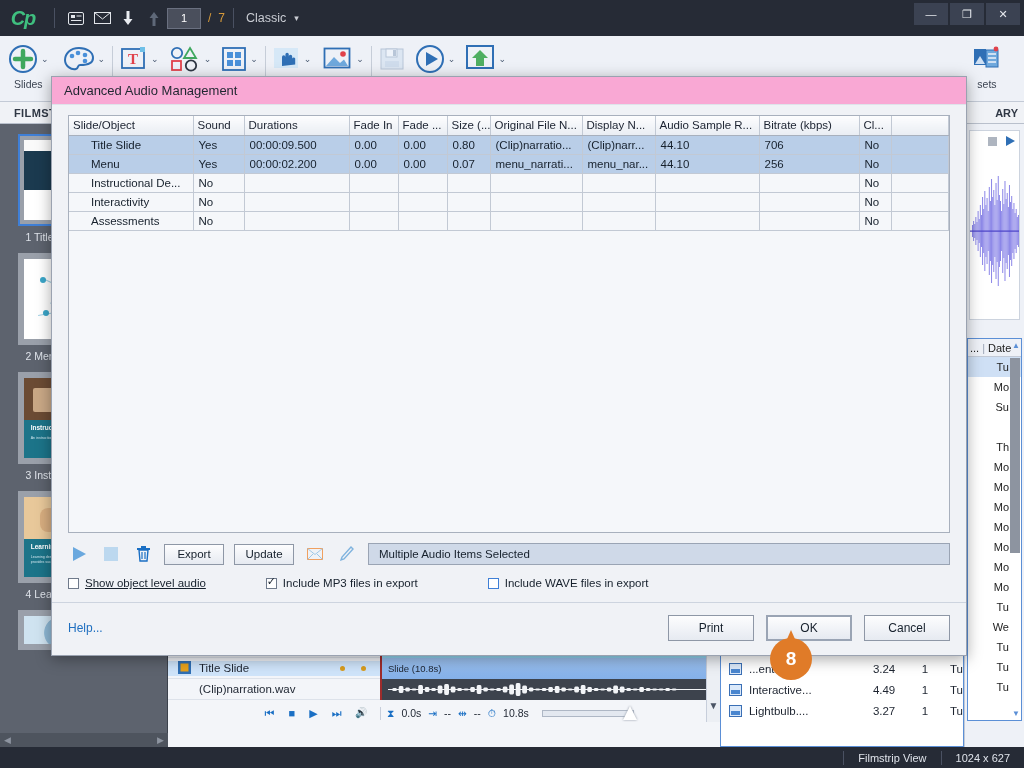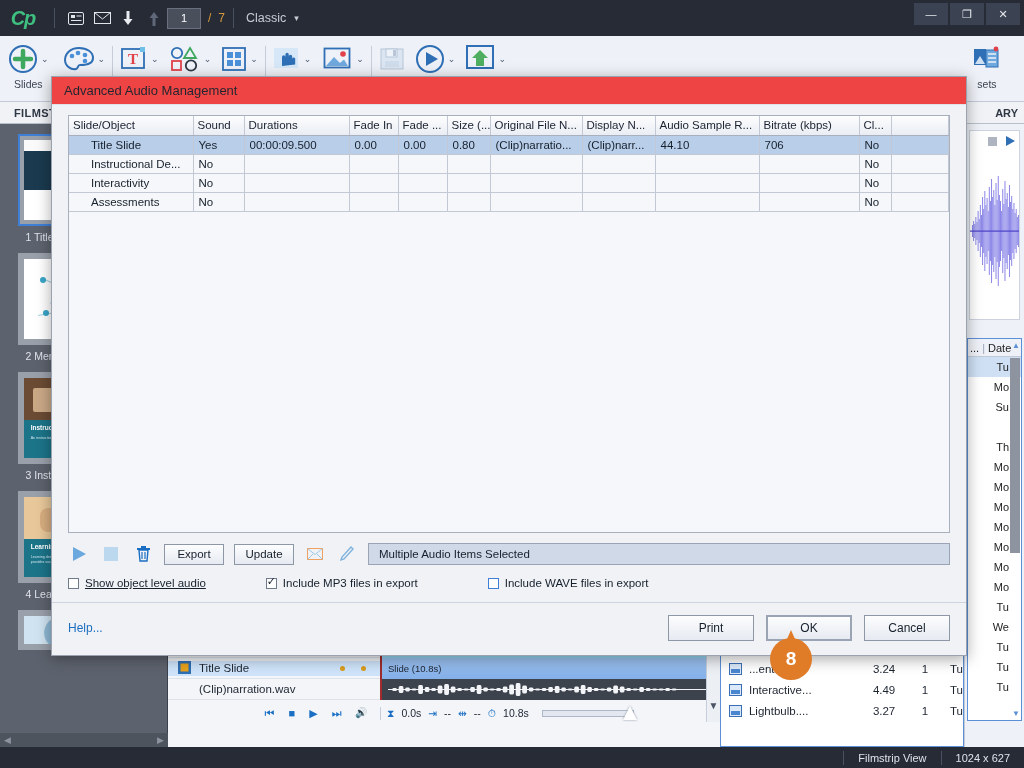--- a/index.html
+++ b/index.html
@@ -167,21 +167,21 @@
      background:#262b36; color:#dfe3ea; font-size:11px;
      display:flex; align-items:center; justify-content:flex-end; }
   #statusbar .sb{ padding:0 14px; border-left:1px solid #4a5162; line-height:14px;}
 
   
   #dlg{
     position:absolute; left:51px; top:76px; width:916px; height:580px;
     background:#f0f2f6; border:1px solid #9aa2b0;
     box-shadow:0 3px 14px rgba(0,0,0,.35);
   }
-  #dlg-title{ height:28px; background:#ef4444; border-bottom:1px solid #dfe3ea;
+  #dlg-title{ height:28px; background:#f9a8d4; border-bottom:1px solid #dfe3ea;
      display:flex; align-items:center; padding-left:12px;
      font-size:13px; color:#1f2630; }
   #dlg-body{ position:absolute; left:0; top:28px; right:0; bottom:0;
      background:#f0f2f6; padding:10px 16px 0 16px;}
 
   
   #grid{ border:1px solid #a8b0bd; background:#f5f7fa; height:418px; overflow:hidden;}
   table{ border-collapse:collapse; width:100%; table-layout:fixed; }
   thead th{
     background:linear-gradient(#fdfdfe,#e9edf3);
@@ -815,20 +815,34 @@
               <td>0.00</td>
               <td>0.00</td>
               <td>0.80</td>
               <td>(Clip)narratio...</td>
               <td>(Clip)narr...</td>
               <td>44.10</td>
               <td>706</td>
               <td>No</td>
               <td></td>
             </tr>
+            <tr class="sel">
+              <td>Menu</td>
+              <td>Yes</td>
+              <td>00:00:02.200</td>
+              <td>0.00</td>
+              <td>0.00</td>
+              <td>0.07</td>
+              <td>menu_narrati...</td>
+              <td>menu_nar...</td>
+              <td>44.10</td>
+              <td>256</td>
+              <td>No</td>
+              <td></td>
+            </tr>
             <tr class="">
               <td>Instructional De...</td>
               <td>No</td>
               <td></td>
               <td></td>
               <td></td>
               <td></td>
               <td></td>
               <td></td>
               <td></td>

